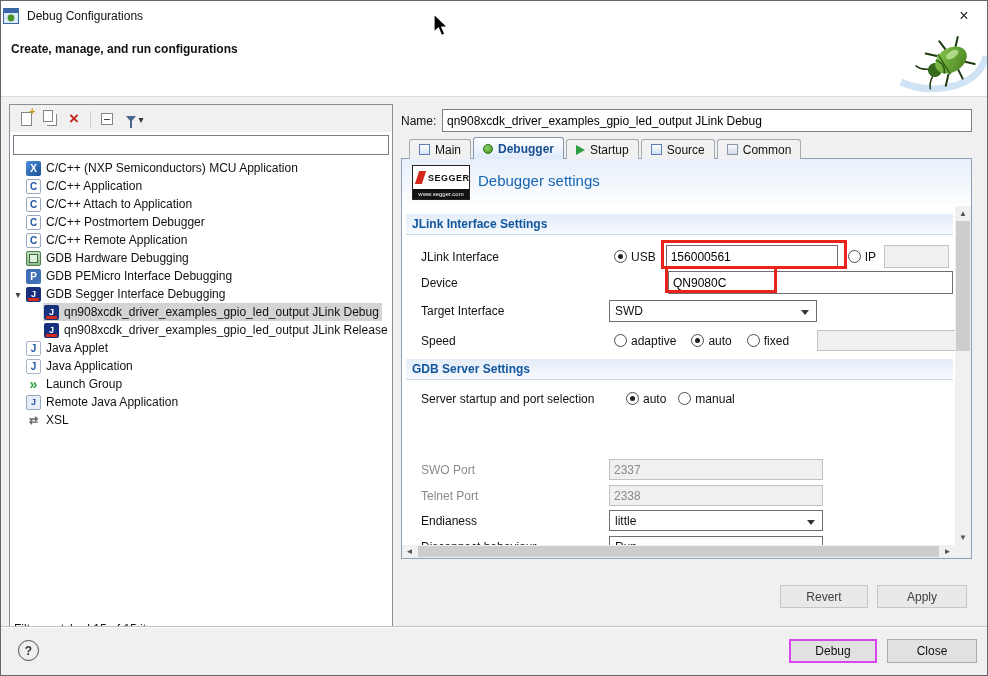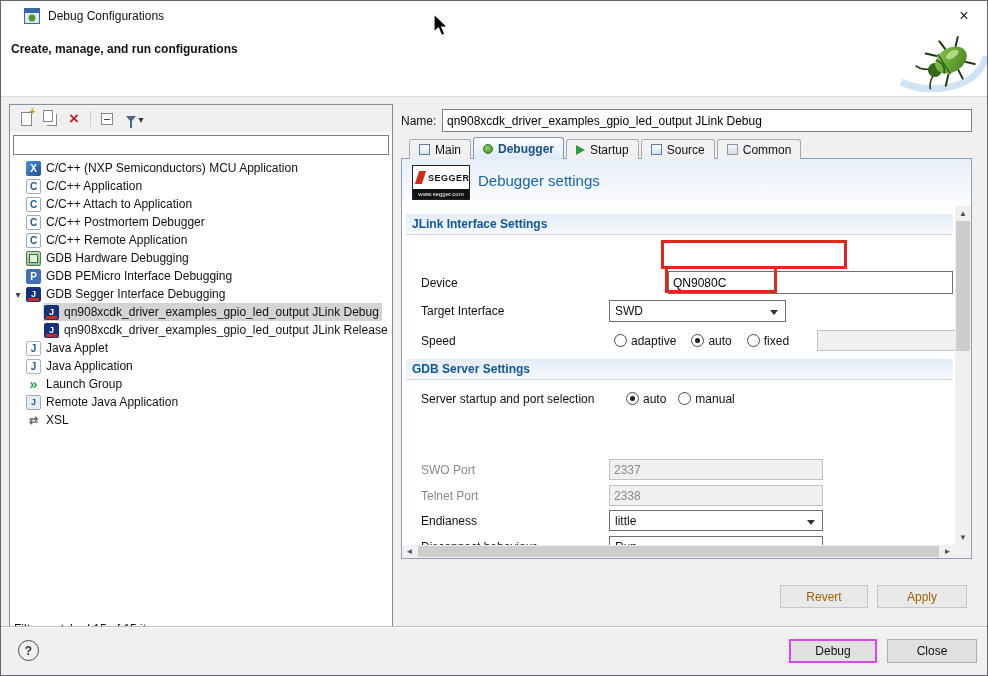--- a/index.html
+++ b/index.html
@@ -1,20 +1,20 @@
 <!DOCTYPE html>
 <html><head>
 <meta charset="utf-8">
 <style>
   *{margin:0;padding:0;box-sizing:border-box}
   body{background:#8f8f8f;font-family:"Liberation Sans",sans-serif}
   .window{position:relative;width:988px;height:676px;background:#f0f0f0;border:1px solid #62666c;overflow:hidden;font-size:12px;color:#111}
 
   
-  .titlebar{position:absolute;inset:0 0 auto 0;height:30px;background:#fff;display:flex;align-items:center;padding:0 23px}
+  .titlebar{position:absolute;inset:0 0 auto 0;height:30px;background:#fff;display:flex;align-items:center;padding:0 2px}
   .tb-title{margin-left:8px}
   .tb-close{position:absolute;right:8px;top:3px;width:30px;height:24px;display:flex;align-items:center;justify-content:center;font-size:16px;color:#222}
   .header{position:absolute;left:0;top:30px;width:100%;height:66px;background:#fff;border-bottom:1px solid #dcdcdc}
   .subtitle{position:absolute;left:10px;top:11px;font-weight:bold}
   .bug{position:absolute;right:0;top:-1px}
 
   
   .leftbox{position:absolute;left:8px;top:103px;width:384px;height:536px;background:#fff;border:1px solid #898e96}
   .toolbar{position:absolute;left:0;top:0;right:0;height:27px;background:#f0f0f0;display:flex;align-items:center;padding-left:4px}
   .tbtn{width:24px;height:21px;display:inline-flex;align-items:center;justify-content:center}
@@ -91,21 +91,21 @@
   .vsb .ar{height:15px;display:flex;align-items:center;justify-content:center;font-size:8px;color:#505050}
   .ar-up::before{content:"▲"} .ar-dn::before{content:"▼"} .ar-lf::before{content:"◄"} .ar-rt::before{content:"►"}
   .vsb .ar-dn{position:absolute;bottom:0;left:0;right:0}
   .vthumb{position:absolute;left:1px;right:1px;top:15px;height:130px;background:#cdcdcd}
   .hsb{position:absolute;left:0;right:16px;bottom:0;height:13px;background:#f0f0f0;display:flex;align-items:center}
   .hsb .ar{width:15px;text-align:center;font-size:8px;color:#505050;flex:0 0 auto}
   .hthumb{flex:1;height:11px;background:#cdcdcd;margin:0 1px}
   .corner{position:absolute;right:0;bottom:0;width:16px;height:13px;background:#f0f0f0}
 
   .btn{border:1px solid #adadad;background:#e1e1e1;display:flex;align-items:center;justify-content:center;font-size:12px;color:#111}
-  .btn.dis{color:#a16207;background:#e9e9e9;border-color:#c6c6c6}
+  .btn.dis{color:#404040;background:#e9e9e9;border-color:#c6c6c6}
   .btn.def{border:2px solid #d946ef}
 
   
   .footer{position:absolute;left:0;right:0;bottom:0;top:625px;background:#f0f0f0;border-top:1px solid #bfbfbf;box-shadow:inset 0 1px 0 #fff}
   .help{position:absolute;left:17px;top:13px;width:21px;height:21px;border:1px solid #4a4a4a;border-radius:50%;display:flex;align-items:center;justify-content:center;font-weight:bold;color:#333}
 
   
   .ann{position:absolute;border:3px solid #e8231a;z-index:40;pointer-events:none}
   .cursor{position:absolute;left:432px;top:12px;z-index:100;pointer-events:none}
 </style>
@@ -314,29 +314,38 @@
           </div>
         <div class="seg-bot">www.segger.com</div>
       </div>
       <span class="settings-title">Debugger settings</span>
     </div>
 
     <div class="form">
 
       <div class="sech" style="top:8px">JLink Interface Settings</div>
 
+      <div class="frow" style="top:39px">
+        <span class="flabel">JLink Interface</span>
+        <span class="radio on"></span>
+        <span class="rl">USB</span>
+        <input class="tf" style="width: 172px;" value="156000561">
+        <span class="radio" style="margin-left:10px"></span>
+        <span class="rl" style="margin-right:8px">IP</span>
+        <input class="tf dis" style="width: 65px;" disabled="" value="">
+      </div>
 
       <div class="frow" style="top:65px">
         <span class="flabel">Device</span>
         <input class="tf" style="margin-left: 59px; flex: 1 1 0%;" value="QN9080C">
       </div>
 
       <div class="frow" style="top:93px">
         <span class="flabel">Target Interface</span>
-        <div class="dd" style="width:177px">
+        <div class="dd" style="width:208px">
             <span>SWD</span>
           </div>
       </div>
 
       <div class="frow" style="top:123px">
         <span class="flabel">Speed</span>
         <span class="radio"></span>
         <span class="rl">adaptive</span>
         <span class="radio on"></span>
         <span class="rl">auto</span>

